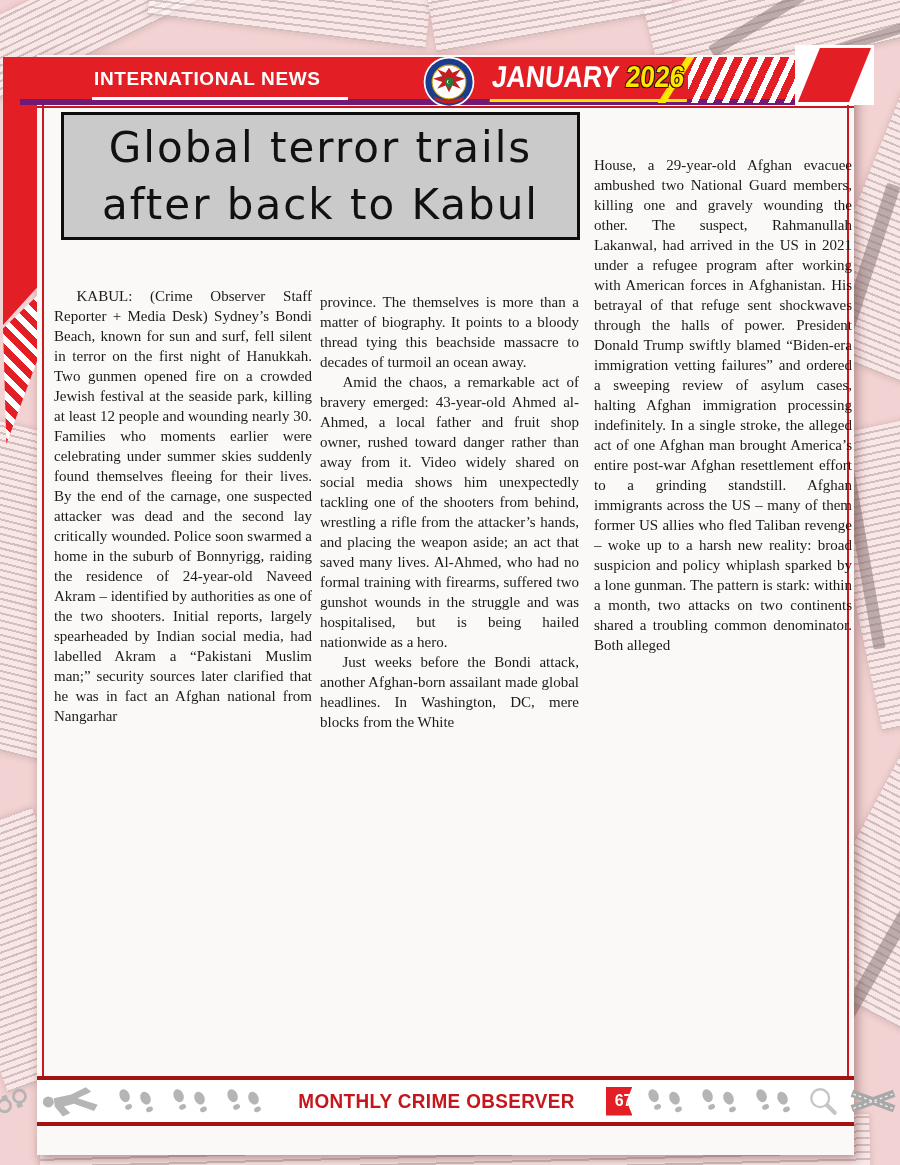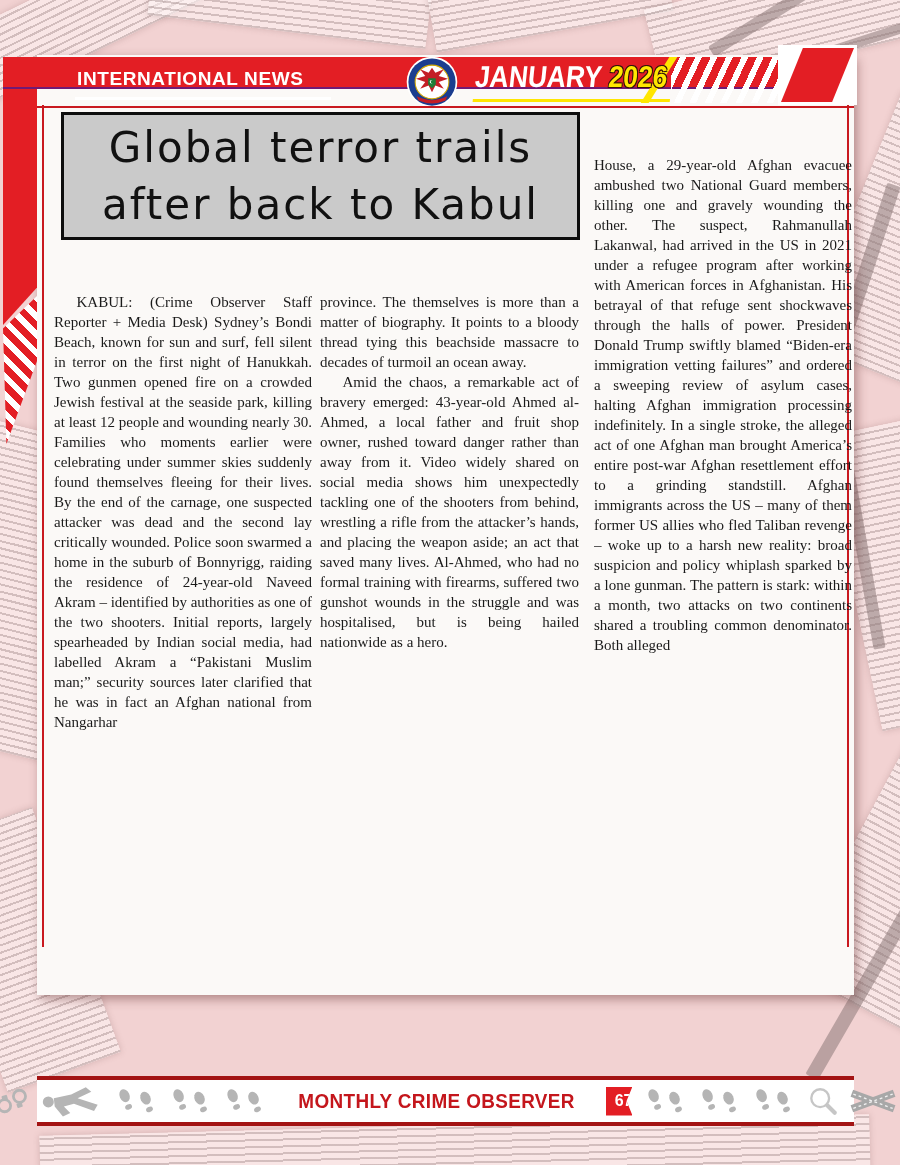--- a/index.html
+++ b/index.html
@@ -16,30 +16,30 @@
 
   
   .collage{position:absolute;inset:0;overflow:hidden;}
   .strip{position:absolute;background:
       repeating-linear-gradient(0deg, rgba(122,96,96,.30) 0 2px, rgba(0,0,0,0) 2px 7px),
       rgba(255,245,245,.55);
       box-shadow:0 0 6px rgba(120,80,80,.25);}
   .bar{position:absolute;background:rgba(141,120,120,.55);border-radius:2px;}
 
   
-  .page{position:absolute;left:37px;top:55px;width:817px;height:940px;
+  .page{position:absolute;left:37px;top:55px;width:817px;height:1100px;
         background:#fbf9f7;box-shadow:3px 4px 10px rgba(96,40,40,.45);}
   .page-frame{position:absolute;left:5px;right:5px;top:50px;bottom:48px;
         border-left:2px solid #c9191f;border-right:2px solid #c9191f;pointer-events:none;}
   .band-underline{position:absolute;left:37px;top:106px;width:817px;height:2px;
         background:#c9191f;z-index:6;}
 
   
-  .header-band{position:absolute;left:3px;top:57px;width:851px;height:32px;
-        background:var(--band-red);z-index:5;border-bottom:2px solid #701a75;}
+  .header-band{position:absolute;left:20px;top:57px;width:851px;height:48px;
+        background:var(--band-red);z-index:5;border-bottom:6px solid #701a75;}
   .intl-label{position:absolute;left:72px;top:11px;color:#fff;
         font-family:"Liberation Sans",sans-serif;font-weight:bold;font-size:19px;
         letter-spacing:.6px;padding:0 28px 7px 2px;border-bottom:3px solid #fff;}
   .logo{position:absolute;left:402px;top:-2px;width:54px;height:54px;}
   .date-wrap{position:absolute;left:474px;top:3px;transform:skewX(-6deg) scaleX(.88);
         transform-origin:left top;font-family:"Liberation Sans",sans-serif;font-weight:bold;
         font-size:30px;color:#fff;border-bottom:3px solid var(--accent-yellow);
         padding:0 6px 5px 0;white-space:nowrap;}
   .date-wrap .year{color:var(--accent-yellow);
         text-shadow:1px 1px 0 #33130a,-1px 1px 0 #33130a,1px -1px 0 #33130a,-1px -1px 0 #33130a;}
@@ -62,21 +62,21 @@
   
   .headline-box{position:absolute;left:24px;top:57px;width:519px;height:128px;
         background:var(--headline-bg);border:3px solid #0d0d0d;z-index:7;
         display:flex;flex-direction:column;align-items:center;justify-content:center;
         font-family:"DejaVu Sans",sans-serif;color:#111;}
   .headline-box .hl{font-size:42px;line-height:57px;letter-spacing:2px;white-space:nowrap;}
 
   
   .col{position:absolute;overflow:hidden;color:var(--text-black);
         font-size:15px;line-height:20px;text-align:justify;z-index:6;margin-top:44px;}
-  .col-1{left:17px;top:193px;width:258px;height:830px;}
+  .col-1{left:17px;top:187px;width:258px;height:830px;}
   .col-2{left:283px;top:193px;width:259px;height:830px;}
   .col-3{left:557px;top:56px;width:258px;height:967px;}
   .para{text-align:justify;}
   .para.indent{text-indent:1.5em;}
 
   
   .footer-line-top{position:absolute;left:0;top:1021px;width:100%;height:4px;
         background:var(--line-maroon);z-index:7;}
   .footer-strip{position:absolute;left:0;top:1025px;width:100%;height:42px;background:#fff;
         display:flex;align-items:center;justify-content:center;gap:14px;z-index:7;}
@@ -171,20 +171,21 @@
     <div class="hl">Global terror trails</div>
     <div class="hl">after back to Kabul</div>
   </div>
 
   <div class="col col-1">
       <p class="para indent">KABUL: (Crime Observer Staff Reporter + Media Desk) Sydney’s Bondi Beach, known for sun and surf, fell silent in terror on the first night of Hanukkah. Two gunmen opened fire on a crowded Jewish festival at the seaside park, killing at least 12 people and wounding nearly 30. Families who moments earlier were celebrating under summer skies suddenly found themselves fleeing for their lives. By the end of the carnage, one suspected attacker was dead and the second lay critically wounded. Police soon swarmed a home in the suburb of Bonnyrigg, raiding the residence of 24-year-old Naveed Akram – identified by authorities as one of the two shooters. Initial reports, largely spearheaded by Indian social media, had labelled Akram a “Pakistani Muslim man;” security sources later clarified that he was in fact an Afghan national from Nangarhar</p>
     </div>
   <div class="col col-2">
       <p class="para">province. The themselves is more than a matter of biography. It points to a bloody thread tying this beachside massacre to decades of turmoil an ocean away.</p>
       <p class="para indent">Amid the chaos, a remarkable act of bravery emerged: 43-year-old Ahmed al-Ahmed, a local father and fruit shop owner, rushed toward danger rather than away from it. Video widely shared on social media shows him unexpectedly tackling one of the shooters from behind, wrestling a rifle from the attacker’s hands, and placing the weapon aside; an act that saved many lives. Al-Ahmed, who had no formal training with firearms, suffered two gunshot wounds in the struggle and was hospitalised, but is being hailed nationwide as a hero.</p>
+      <p class="para indent">Just weeks before the Bondi attack, another Afghan-born assailant made global headlines. In Washington, DC, mere blocks from the White</p>
     </div>
   <div class="col col-3">
       <p class="para">House, a 29-year-old Afghan evacuee ambushed two National Guard members, killing one and gravely wounding the other. The suspect, Rahmanullah Lakanwal, had arrived in the US in 2021 under a refugee program after working with American forces in Afghanistan. His betrayal of that refuge sent shockwaves through the halls of power. President Donald Trump swiftly blamed “Biden-era immigration vetting failures” and ordered a sweeping review of asylum cases, halting Afghan immigration processing indefinitely. In a single stroke, the alleged act of one Afghan man brought America’s entire post-war Afghan resettlement effort to a grinding standstill. Afghan immigrants across the US – many of them former US allies who fled Taliban revenge – woke up to a harsh new reality: broad suspicion and policy whiplash sparked by a lone gunman. The pattern is stark: within a month, two attacks on two continents shared a troubling common denominator. Both alleged</p>
     </div>
 
   <div class="footer-line-top"></div>
   <div class="footer-strip">
     <div class="icon-group" id="footer-icons-left">
         <svg class="f-icon handcuffs-icon">
           <use href="#handcuffs-icon"></use>

